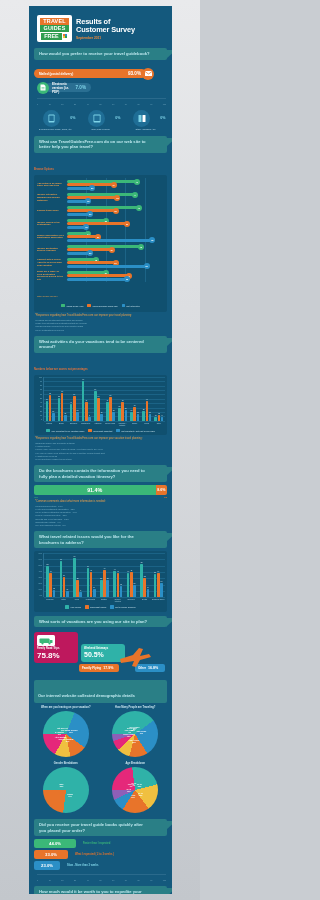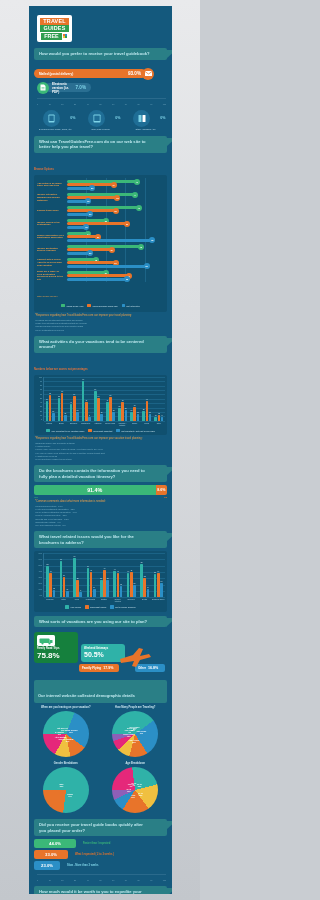--- a/index.html
+++ b/index.html
@@ -104,21 +104,21 @@
   .split .a,.split .b { display:flex; align-items:center; justify-content:center;
                         color:#fff; font-weight:bold; }
   .split .a { background:#3bb878; font-size:5.4px; }
   .split .b { background:#e8742a; font-size:3.6px; }
   .split-legend { display:flex; justify-content:space-between; margin:1px 5px 0 5px; }
   .split-legend b { font-size:2.2px; font-weight:bold; }
 
   
   .vac { position:relative; margin:2px 5px 0 5px; height:46px; }
   .vac .card {
-    position:absolute; background:#15803d; border-radius:3px; color:#fff; padding:3px;
+    position:absolute; background:#be185d; border-radius:3px; color:#fff; padding:3px;
   }
   .vac .ttl { font-size:2.6px; font-weight:bold; line-height:1.2; }
   .vac .big { font-size:8px; font-weight:bold; line-height:9px; margin-top:1px; }
   .vac .bar2 { position:absolute; height:8px; border-radius:2px; display:flex;
                align-items:center; padding:0 3px; color:#fff; font-weight:bold; }
 
   
   .demo-head { background:#2a7f86; margin:0 5px; padding:2.5px 4px; border-radius:2px; }
   .demo-head span { color:#bfe9ef; font-size:4px; font-weight:bold; }
   .pies { display:flex; justify-content:space-around; padding:3px 2px 0 2px; }
@@ -148,20 +148,25 @@
       <div class="l2">GUIDES</div>
       <div class="l3row">
         <div class="l3">FREE</div>
         <div class="sq">
           <i style="left:0;top:0;background:#e8742a"></i>
           <i style="left:2.5px;top:0;background:#2b8fc6"></i>
           <i style="left:0;top:2.5px;background:#f0c040"></i>
           <i style="left:2.5px;top:2.5px;background:#2f9e4f"></i>
         </div>
       </div>
+    </div>
+    <div class="hdr-txt">
+      <div class="t1">Results of</div>
+      <div class="t1">Customer Survey</div>
+      <div class="t2">September 2011</div>
     </div>
   </div>
 
   <div class="sec-head">
     <span>How would you prefer to receive your travel guidebook?</span>
     <div class="tail"></div>
   </div>
 
   <div class="band">
     <div class="bar-row">

